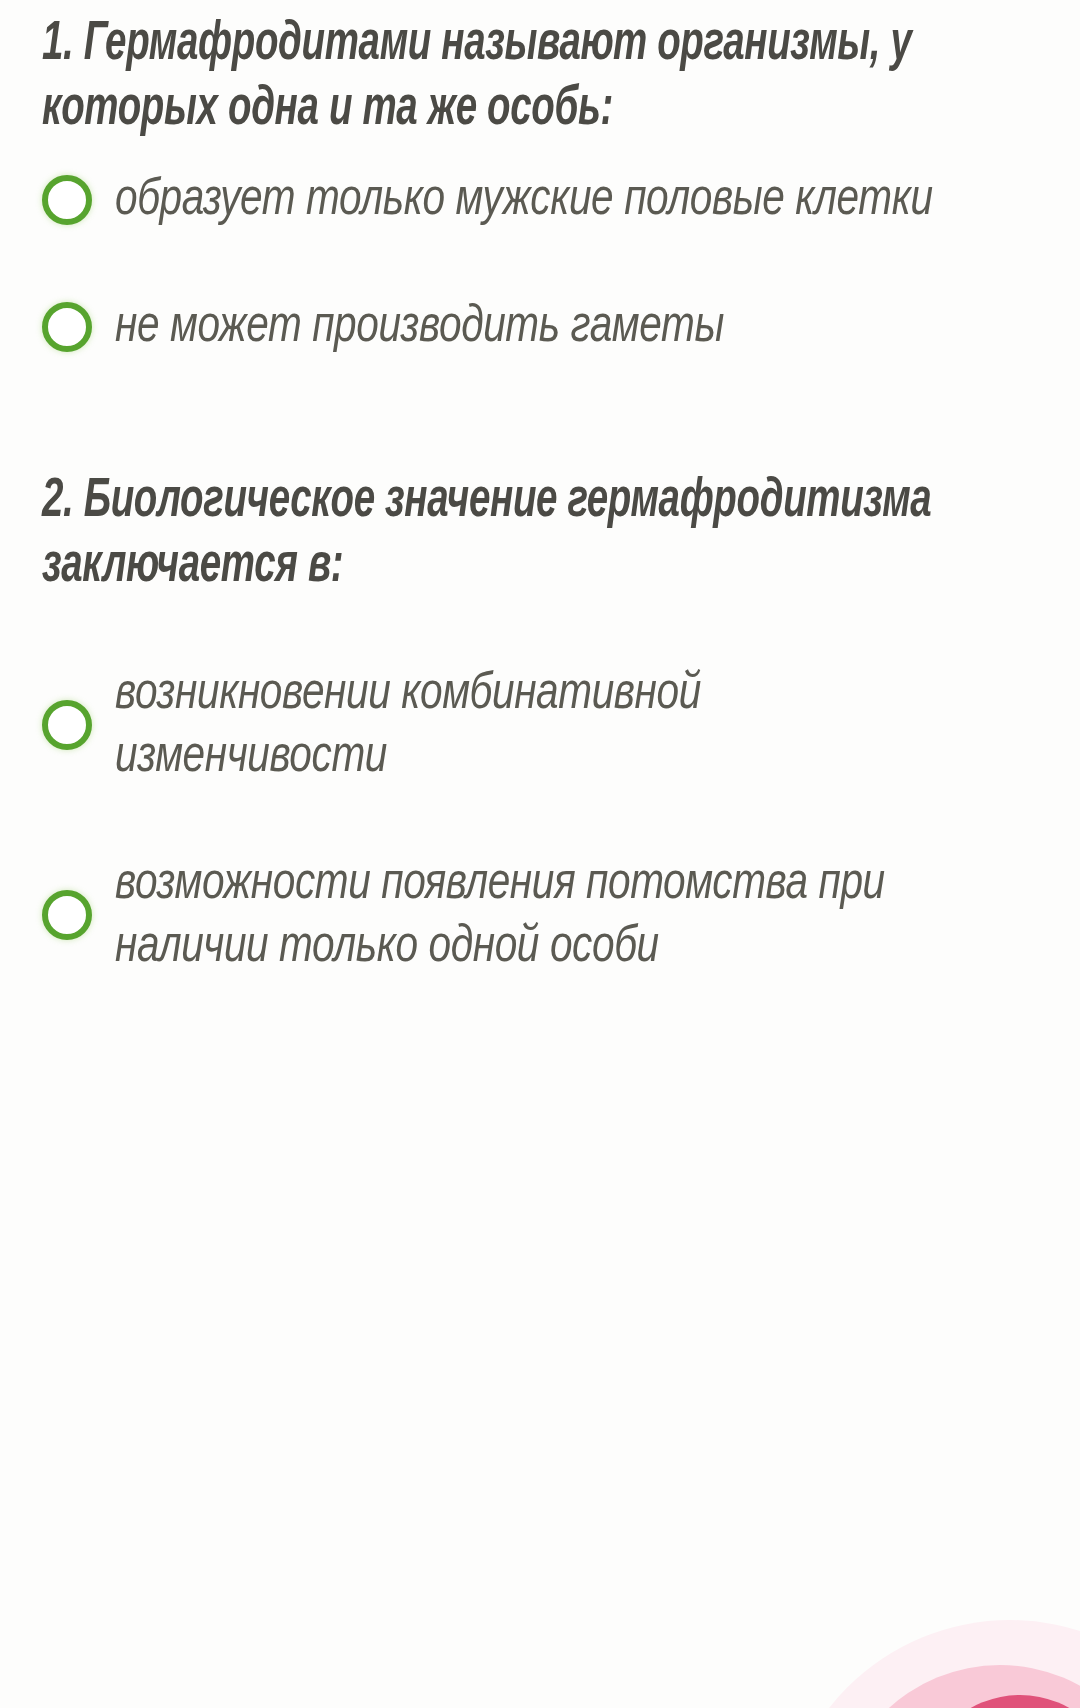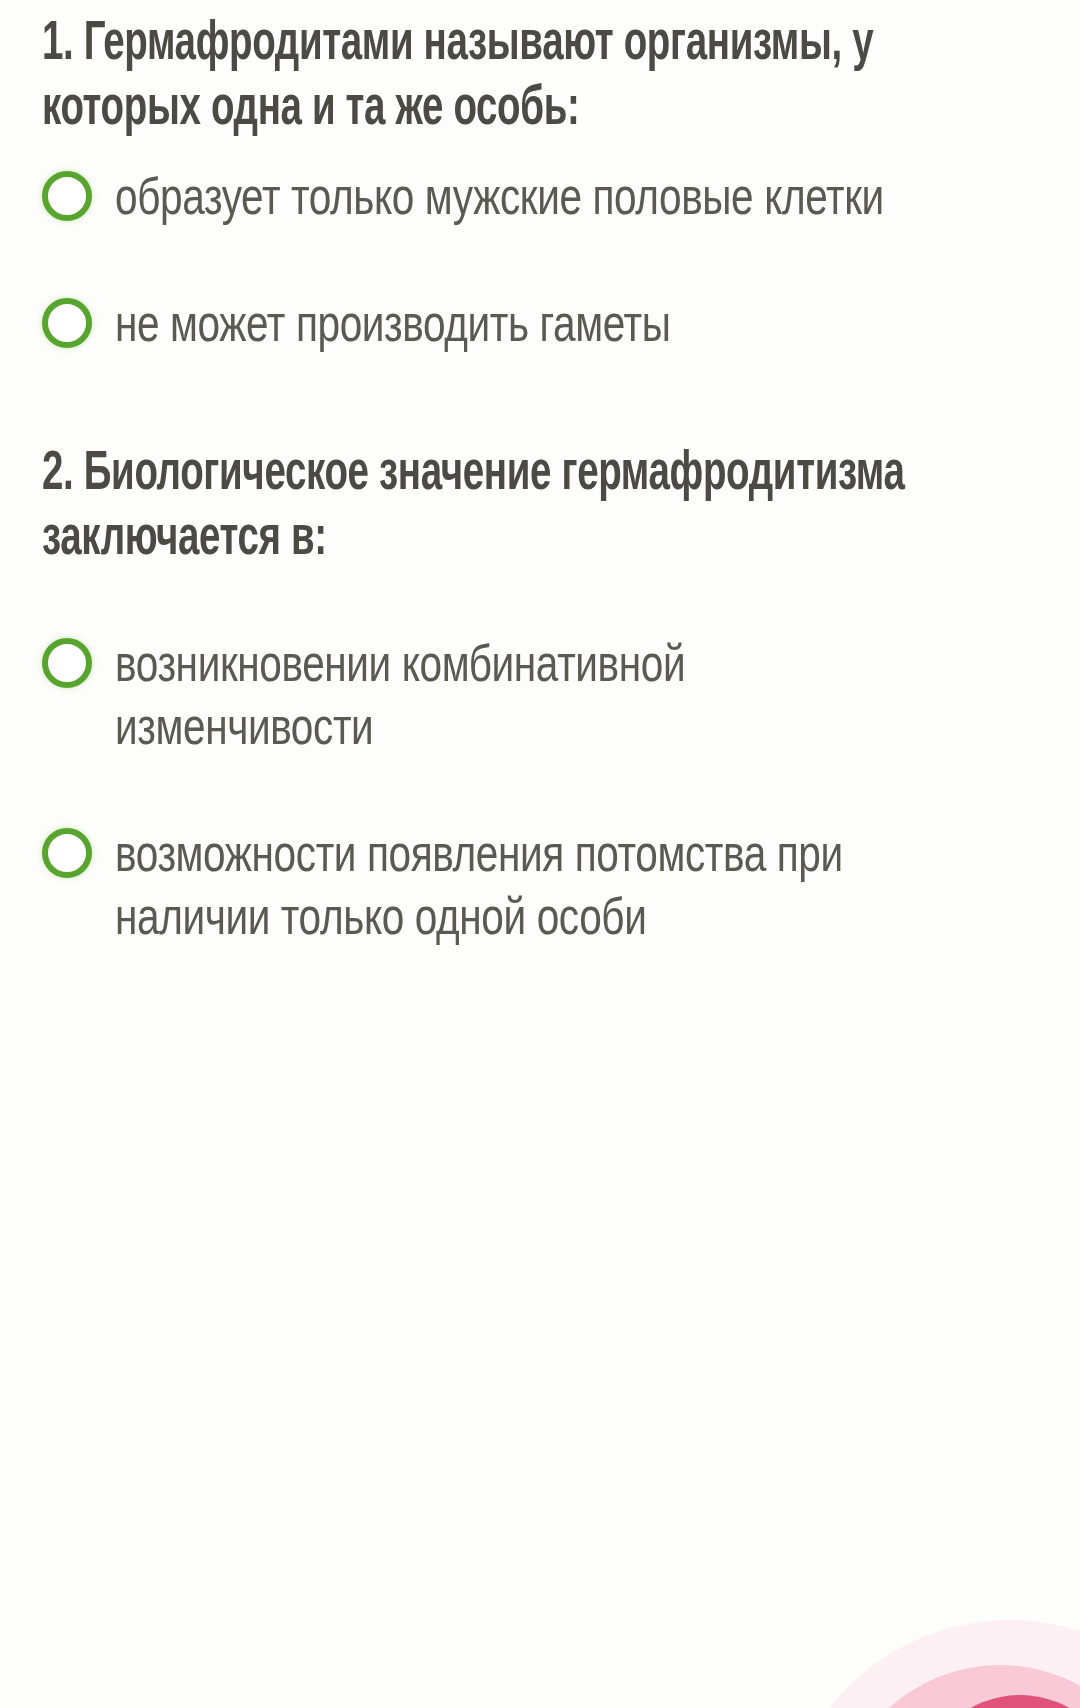--- a/index.html
+++ b/index.html
@@ -9,41 +9,42 @@
   body {
     width: 1080px;
     height: 1708px;
     background: #fdfdfc;
     overflow: hidden;
     position: relative;
     font-family: "Liberation Sans", "DejaVu Sans", sans-serif;
   }
   .content {
     padding: 8px 30px 0 42px;
+    font-style: italic;
   }
   .q-title {
     margin: 0;
     font-size: 55px;
     font-weight: 700;
     color: #4b4a45;
     line-height: 65px;
     letter-spacing: -0.5px;
     transform: scaleX(0.70);
     transform-origin: 0 0;
   }
   .q-title .tline {
     display: block;
     white-space: nowrap;
   }
   .question-2 {
-    margin-top: 83px;
+    margin-top: 110px;
   }
   .option {
     display: flex;
-    align-items: flex-start;
+    align-items: center;
     margin-top: 64px;
   }
   .option.first {
     margin-top: 27px;
   }
   .radio {
     box-sizing: border-box;
     width: 50px;
     height: 50px;
     border: 6px solid #57a42e;

